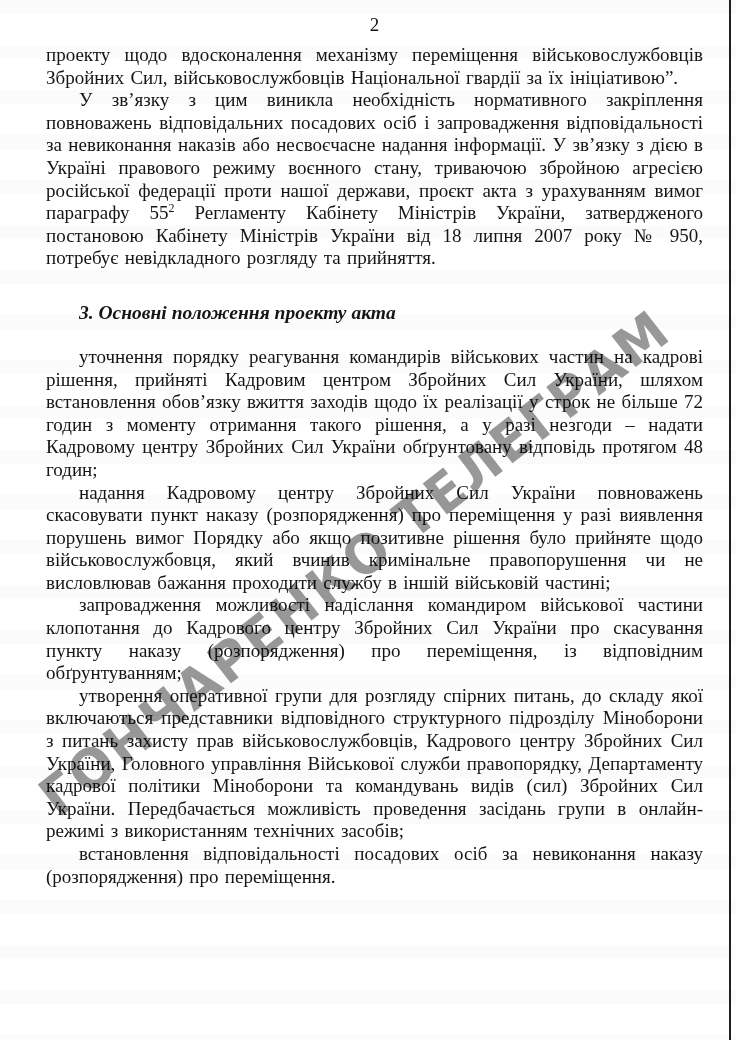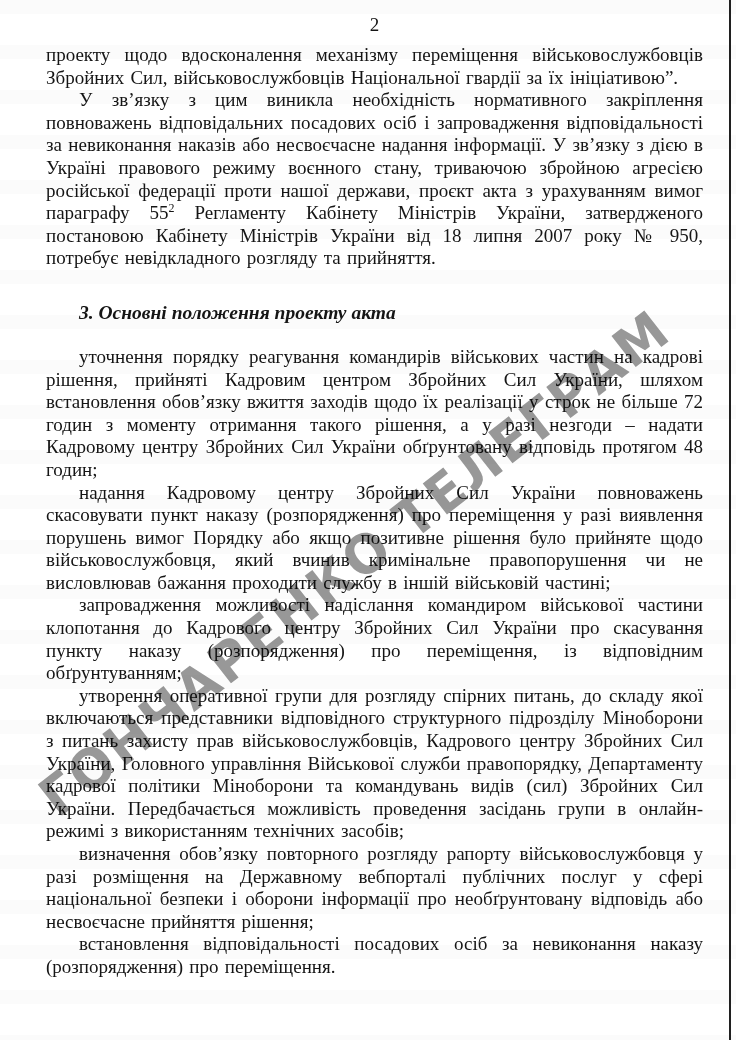--- a/index.html
+++ b/index.html
@@ -86,21 +86,20 @@
 
 
     <p class="p">уточнення порядку реагування командирів військових частин на кадрові рішення, прийняті Кадровим центром Збройних Сил України, шляхом встановлення обов’язку вжиття заходів щодо їх реалізації у строк не більше 72 годин з моменту отримання такого рішення, а у разі незгоди – надати Кадровому центру Збройних Сил України обґрунтовану відповідь протягом 48 годин;</p>
 
     <p class="p">надання Кадровому центру Збройних Сил України повноважень скасовувати пункт наказу (розпорядження) про переміщення у разі виявлення порушень вимог Порядку або якщо позитивне рішення було прийняте щодо військовослужбовця, який вчинив кримінальне правопорушення чи не висловлював бажання проходити службу в іншій військовій частині;</p>
 
     <p class="p">запровадження можливості надіслання командиром військової частини клопотання до Кадрового центру Збройних Сил України про скасування пункту наказу (розпорядження) про переміщення, із відповідним обґрунтуванням;</p>
 
     <p class="p">утворення оперативної групи для розгляду спірних питань, до складу якої включаються представники відповідного структурного підрозділу Міноборони з питань захисту прав військовослужбовців, Кадрового центру Збройних Сил України, Головного управління Військової служби правопорядку, Департаменту кадрової політики Міноборони та командувань видів (сил) Збройних Сил України. Передбачається можливість проведення засідань групи в онлайн-режимі з використанням технічних засобів;</p>
 
-    <p class="p">визначення обов’язку повторного розгляду рапорту військовослужбовця у разі розміщення на Державному вебпорталі публічних послуг у сфері національної безпеки і оборони інформації про необґрунтовану відповідь або несвоєчасне прийняття рішення;</p>
 
 
     <p class="p">встановлення відповідальності посадових осіб за невиконання наказу (розпорядження) про переміщення.</p>
 
   </div>
 
   <div class="watermark"><span>ГОНЧАРЕНКО ТЕЛЕГРАМ</span></div>
 
   <div class="edge-line"></div>
 

